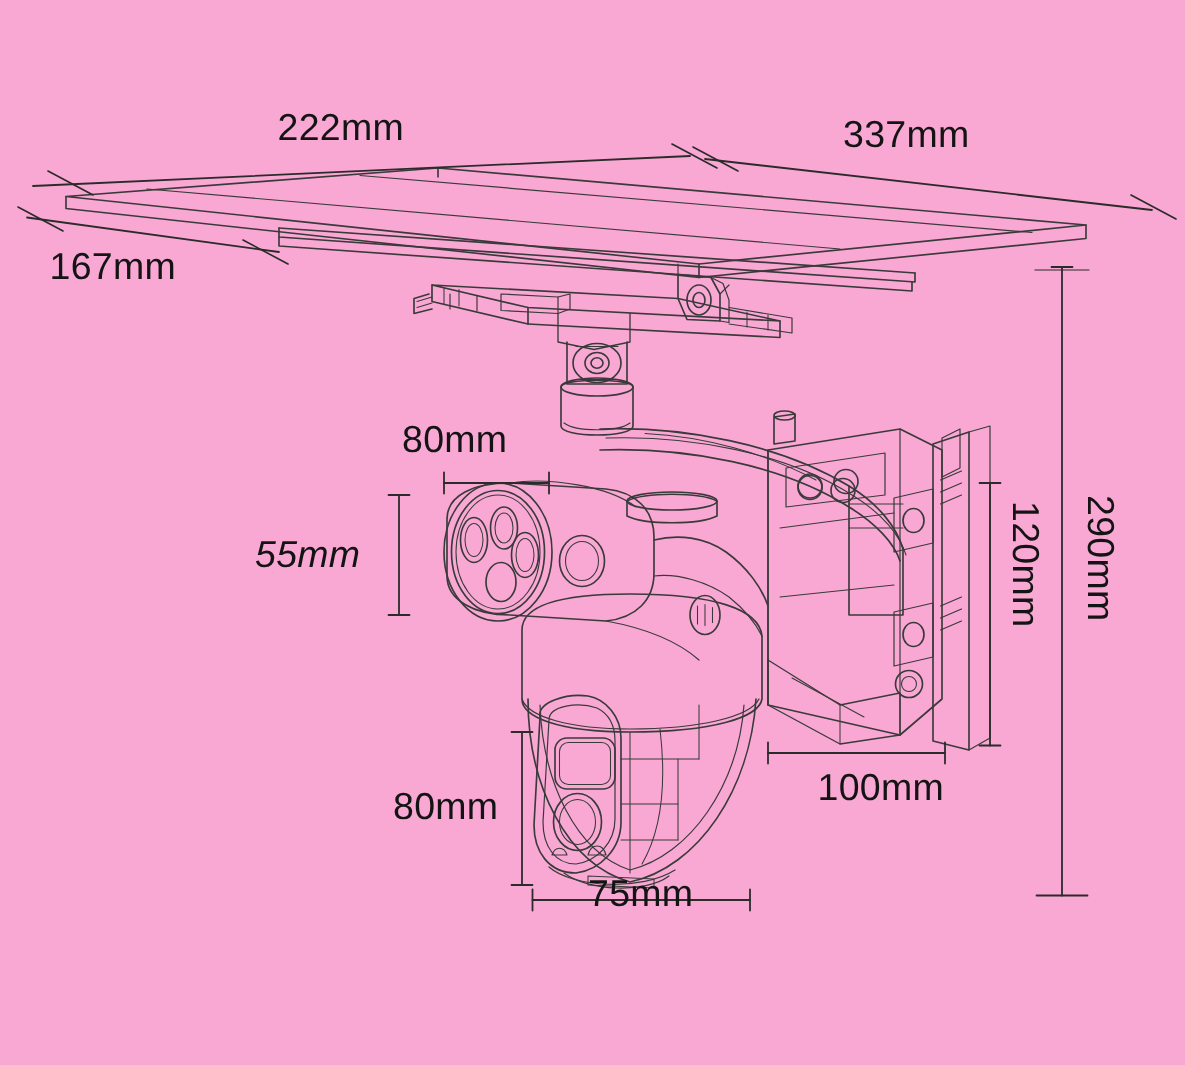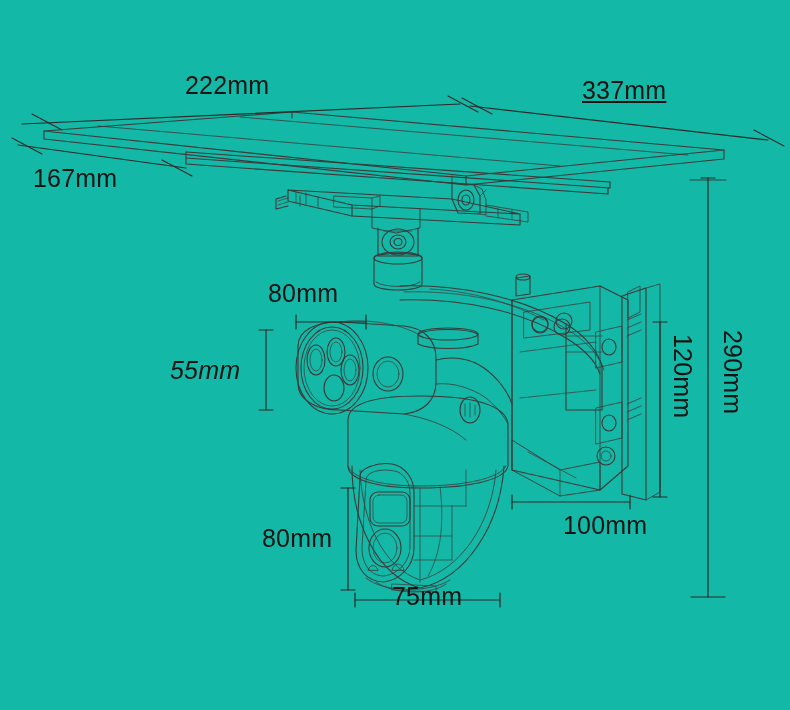--- a/index.html
+++ b/index.html
@@ -2,21 +2,21 @@
 <html><head>
 <meta charset="utf-8">
 <title>Solar PTZ Camera Dimension Drawing</title>
 <style>
   html,body{margin:0;padding:0;background:#ffffff;}
   body{
     width:790px;height:710px;
     font-family:"Liberation Sans","DejaVu Sans",sans-serif;
     overflow:hidden;position:relative;
   }
-  #stage{position:absolute;left:0;top:0;width:790px;height:710px;background:#14b8a6;}
+  #stage{position:absolute;left:0;top:0;width:790px;height:710px;background:#f9a8d4;}
   svg.layer{position:absolute;left:0;top:0;width:790px;height:710px;}
   .dimlabel{
     position:absolute;
     color:#141414;
     font-size:25px;
     font-family:"Liberation Sans","DejaVu Sans",sans-serif;
     letter-spacing:0.2px;
     white-space:nowrap;
     line-height:1;
   }
@@ -278,31 +278,31 @@
         <path d="M701,178 L715,178"></path>
         <path d="M691,597 L725,597"></path>
         <path d="M690,180 L726,180" stroke-width="0.8" stroke-dasharray="0"></path>
       </g>
 
     </g>
   </svg>
 
   <div class="dimlabel" style="left:185px;top:73px;">222mm</div>
 
-  <div class="dimlabel" style="left:582px;top:78px;text-decoration:underline;">337mm</div>
+  <div class="dimlabel" style="left:562px;top:78px;">337mm</div>
 
   <div class="dimlabel" style="left:33px;top:166px;">167mm</div>
 
   <div class="dimlabel" style="left:268px;top:281px;">80mm</div>
 
   <div class="dimlabel" style="left:170px;top:358px;font-style:italic;">55mm</div>
 
   <div class="dimlabel" style="left:262px;top:526px;">80mm</div>
 
   <div class="dimlabel" style="left:392px;top:584px;">75mm</div>
 
-  <div class="dimlabel" style="left:545px;top:513px;margin-left:18px;">100mm</div>
+  <div class="dimlabel" style="left:545px;top:513px;">100mm</div>
 
   <div class="dimlabel rot-cw" style="left:695px;top:334px;">120mm</div>
 
   <div class="dimlabel rot-cw" style="left:745px;top:330px;">290mm</div>
 
 </div>
 
 </body></html>

